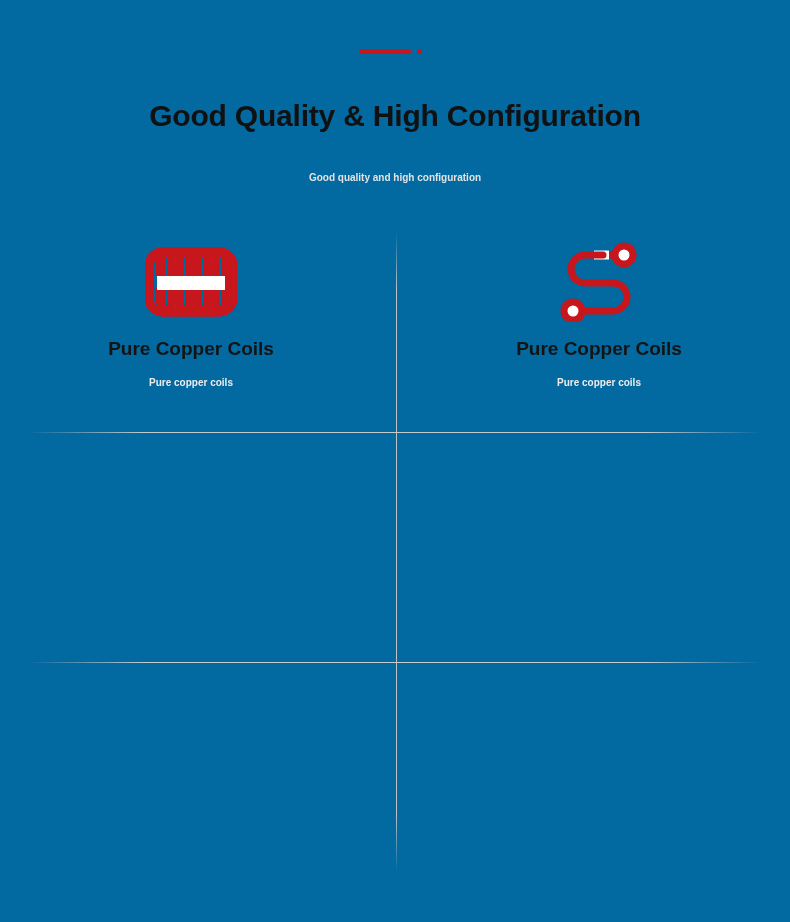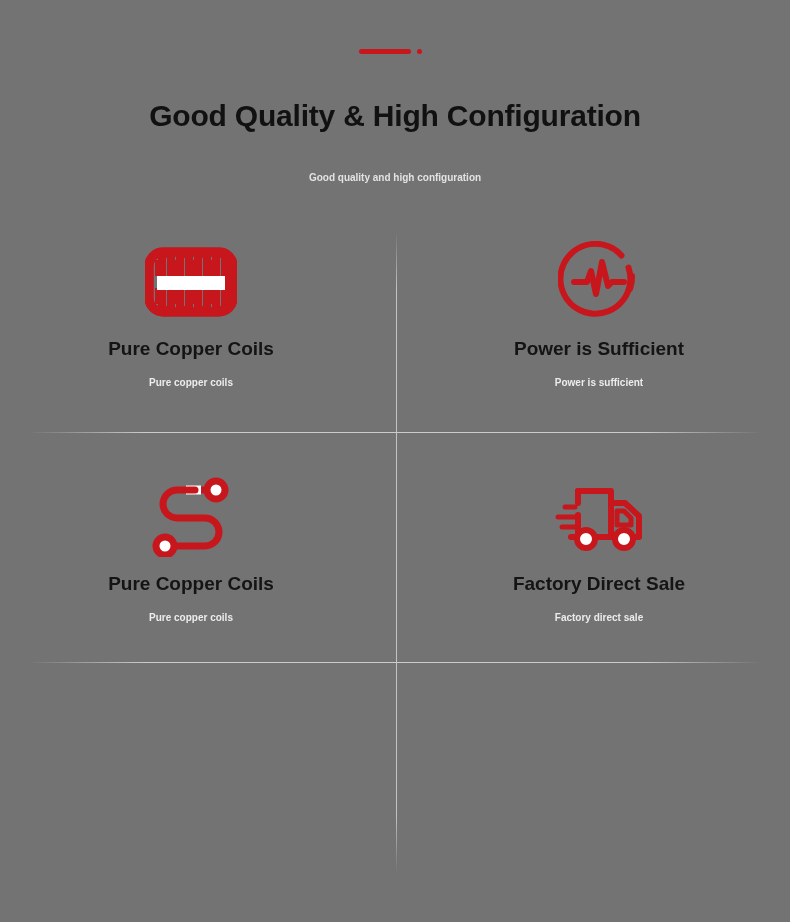--- a/index.html
+++ b/index.html
@@ -10,21 +10,21 @@
     height: 922px;
     background: #ffffff;
     font-family: "Liberation Sans", "DejaVu Sans", sans-serif;
     -webkit-font-smoothing: antialiased;
   }
 
   .page {
     position: relative;
     width: 790px;
     height: 922px;
-    background: #737373;
+    background: #0369a1;
     overflow: hidden;
   }
 
   
   .header {
     position: absolute;
     top: 0; left: 0;
     width: 790px;
     text-align: center;
   }
@@ -189,75 +189,40 @@
 
           <rect x="12" y="36" width="68" height="14" fill="#ffffff"></rect>
           <path d="M18 12 H74 A14 14 0 0 1 88 26 V58 A14 14 0 0 1 74 72 H18 A14 14 0 0 1 4 58 V26 A14 14 0 0 1 18 12 Z" stroke="#c8161d" stroke-width="9" fill="none"></path>
         </svg>
       </div>
       <div class="cell-title">Pure Copper Coils</div>
       <div class="cell-sub">Pure copper coils</div>
     </div>
 
 
-    <div class="cell">
-      <div class="cell-icon">
-        <svg width="82" height="82" viewBox="0 0 82 82" fill="none">
-
-          <path d="M63.5 14.5 A35 35 0 1 0 70.5 26.5" stroke="#c8161d" stroke-width="6" stroke-linecap="round" fill="none"></path>
-          <path d="M74 35 A35 35 0 0 1 72 48" stroke="#c8161d" stroke-width="6" stroke-linecap="round" fill="none"></path>
-
-          <path d="M16 41 H29 L33 30 L38 53 L44 21 L50 45 L54 41 H66" stroke="#c8161d" stroke-width="6" stroke-linecap="round" stroke-linejoin="round" fill="none"></path>
-        </svg>
-      </div>
-      <div class="cell-title">Power is Sufficient</div>
-      <div class="cell-sub">Power is sufficient</div>
-    </div>
 
     <div class="cell">
       <div class="cell-icon">
         <svg width="84" height="80" viewBox="0 0 84 80" fill="none">
 
           <path d="M56 13 H28 A14 14 0 0 0 28 41 H56 A14 14 0 0 1 56 69 H26" stroke="#c8161d" stroke-width="7" stroke-linecap="round" fill="none" stroke-dasharray="10 8" pathLength="100" style="stroke-dasharray:none"></path>
 
           <path d="M37 13 H52" stroke="#ffffff" stroke-width="9" fill="none"></path>
           <path d="M38 13 H46" stroke="#c8161d" stroke-width="7" stroke-linecap="round" fill="none"></path>
 
           <circle cx="67" cy="13" r="9" stroke="#c8161d" stroke-width="7" fill="#ffffff"></circle>
 
           <circle cx="16" cy="69" r="9" stroke="#c8161d" stroke-width="7" fill="#ffffff"></circle>
         </svg>
       </div>
       <div class="cell-title">Pure Copper Coils</div>
       <div class="cell-sub">Pure copper coils</div>
     </div>
 
 
-    <div class="cell">
-      <div class="cell-icon">
-        <svg width="92" height="72" viewBox="0 0 92 72" fill="none">
-
-          <path d="M25 10 H58 V56 H40 M22 56 H18" stroke="#c8161d" stroke-width="6" stroke-linejoin="round" stroke-linecap="round" fill="none"></path>
-          <path d="M25 10 V22 M25 34 V56" stroke="#c8161d" stroke-width="6" stroke-linecap="round"></path>
-
-          <path d="M58 22 H72 L86 35 V56 H76 M66 56 H58" stroke="#c8161d" stroke-width="6" stroke-linejoin="round" stroke-linecap="round" fill="none"></path>
-
-          <path d="M64 30 H71 L78 37 V44 H64 Z" stroke="#c8161d" stroke-width="5" stroke-linejoin="round" fill="none"></path>
-
-          <circle cx="33" cy="58" r="9" stroke="#c8161d" stroke-width="6" fill="#ffffff"></circle>
-          <circle cx="71" cy="58" r="9" stroke="#c8161d" stroke-width="6" fill="#ffffff"></circle>
-
-          <path d="M12 26 H22" stroke="#c8161d" stroke-width="5" stroke-linecap="round"></path>
-          <path d="M5 36 H22" stroke="#c8161d" stroke-width="5" stroke-linecap="round"></path>
-          <path d="M9 46 H22" stroke="#c8161d" stroke-width="5" stroke-linecap="round"></path>
-        </svg>
-      </div>
-      <div class="cell-title">Factory Direct Sale</div>
-      <div class="cell-sub">Factory direct sale</div>
-    </div>
 
   </div>
 
   <div class="divider-h one"></div>
   <div class="divider-h two"></div>
   <div class="divider-v"></div>
 
 </div>
 
 </body></html>

